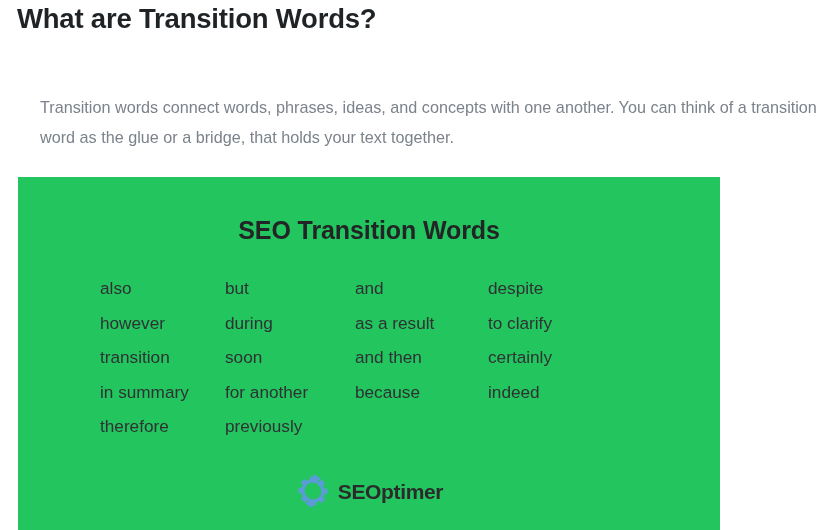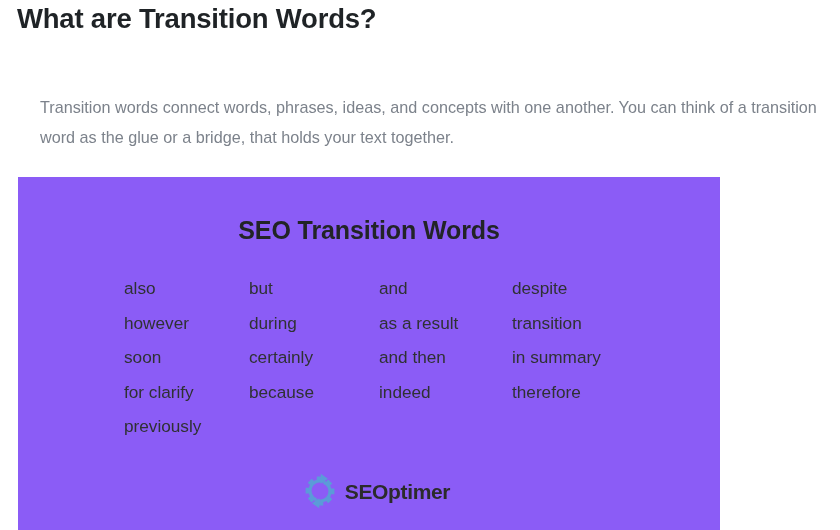--- a/index.html
+++ b/index.html
@@ -50,42 +50,42 @@
     color: #7c828b;
   }
 
   
   .infographic-card {
     position: absolute;
     left: 18px;
     top: 177px;
     width: 702px;
     height: 353px;
-    background: #8b5cf6;
+    background: #22c55e;
     box-sizing: border-box;
   }
 
   .card-title {
     position: absolute;
     left: 0;
     top: 38px;
     width: 702px;
     margin: 0;
     text-align: center;
     font-size: 25px;
     font-weight: 700;
     line-height: 30px;
     letter-spacing: -0.1px;
     color: #222426;
   }
 
   
   .word-grid {
     position: absolute;
-    left: 106px;
+    left: 82px;
     top: 94px;
     width: 560px;
     display: grid;
     grid-template-columns: 125px 130px 133px 160px;
     grid-auto-rows: 34.5px;
     align-items: center;
   }
 
   .word-cell {
     font-size: 17.2px;
@@ -98,21 +98,20 @@
   
   .card-logo {
     position: absolute;
     left: 0;
     top: 296px;
     width: 702px;
     display: flex;
     align-items: center;
     justify-content: center;
     gap: 7px;
-    padding-left: 7px;
   }
 
   .logo-mark {
     width: 36px;
     height: 36px;
     display: block;
     flex: none;
   }
 
   .logo-wordmark {
@@ -140,27 +139,28 @@
 
       <div class="word-cell">also</div>
       <div class="word-cell">but</div>
 
       <div class="word-cell">and</div>
       <div class="word-cell">despite</div>
       <div class="word-cell">however</div>
       <div class="word-cell">during</div>
 
       <div class="word-cell">as a result</div>
+      <div class="word-cell">to clarify</div>
       <div class="word-cell">transition</div>
       <div class="word-cell">soon</div>
 
+      <div class="word-cell">and then</div>
       <div class="word-cell">certainly</div>
-      <div class="word-cell">and then</div>
       <div class="word-cell">in summary</div>
-      <div class="word-cell">for clarify</div>
+      <div class="word-cell">for another</div>
 
       <div class="word-cell">because</div>
       <div class="word-cell">indeed</div>
       <div class="word-cell">therefore</div>
       <div class="word-cell">previously</div>
     </div>
 
     <div class="card-logo">
       <svg class="logo-mark" viewBox="0 0 100 100" aria-hidden="true">
         <g fill="#5b9bd8">

